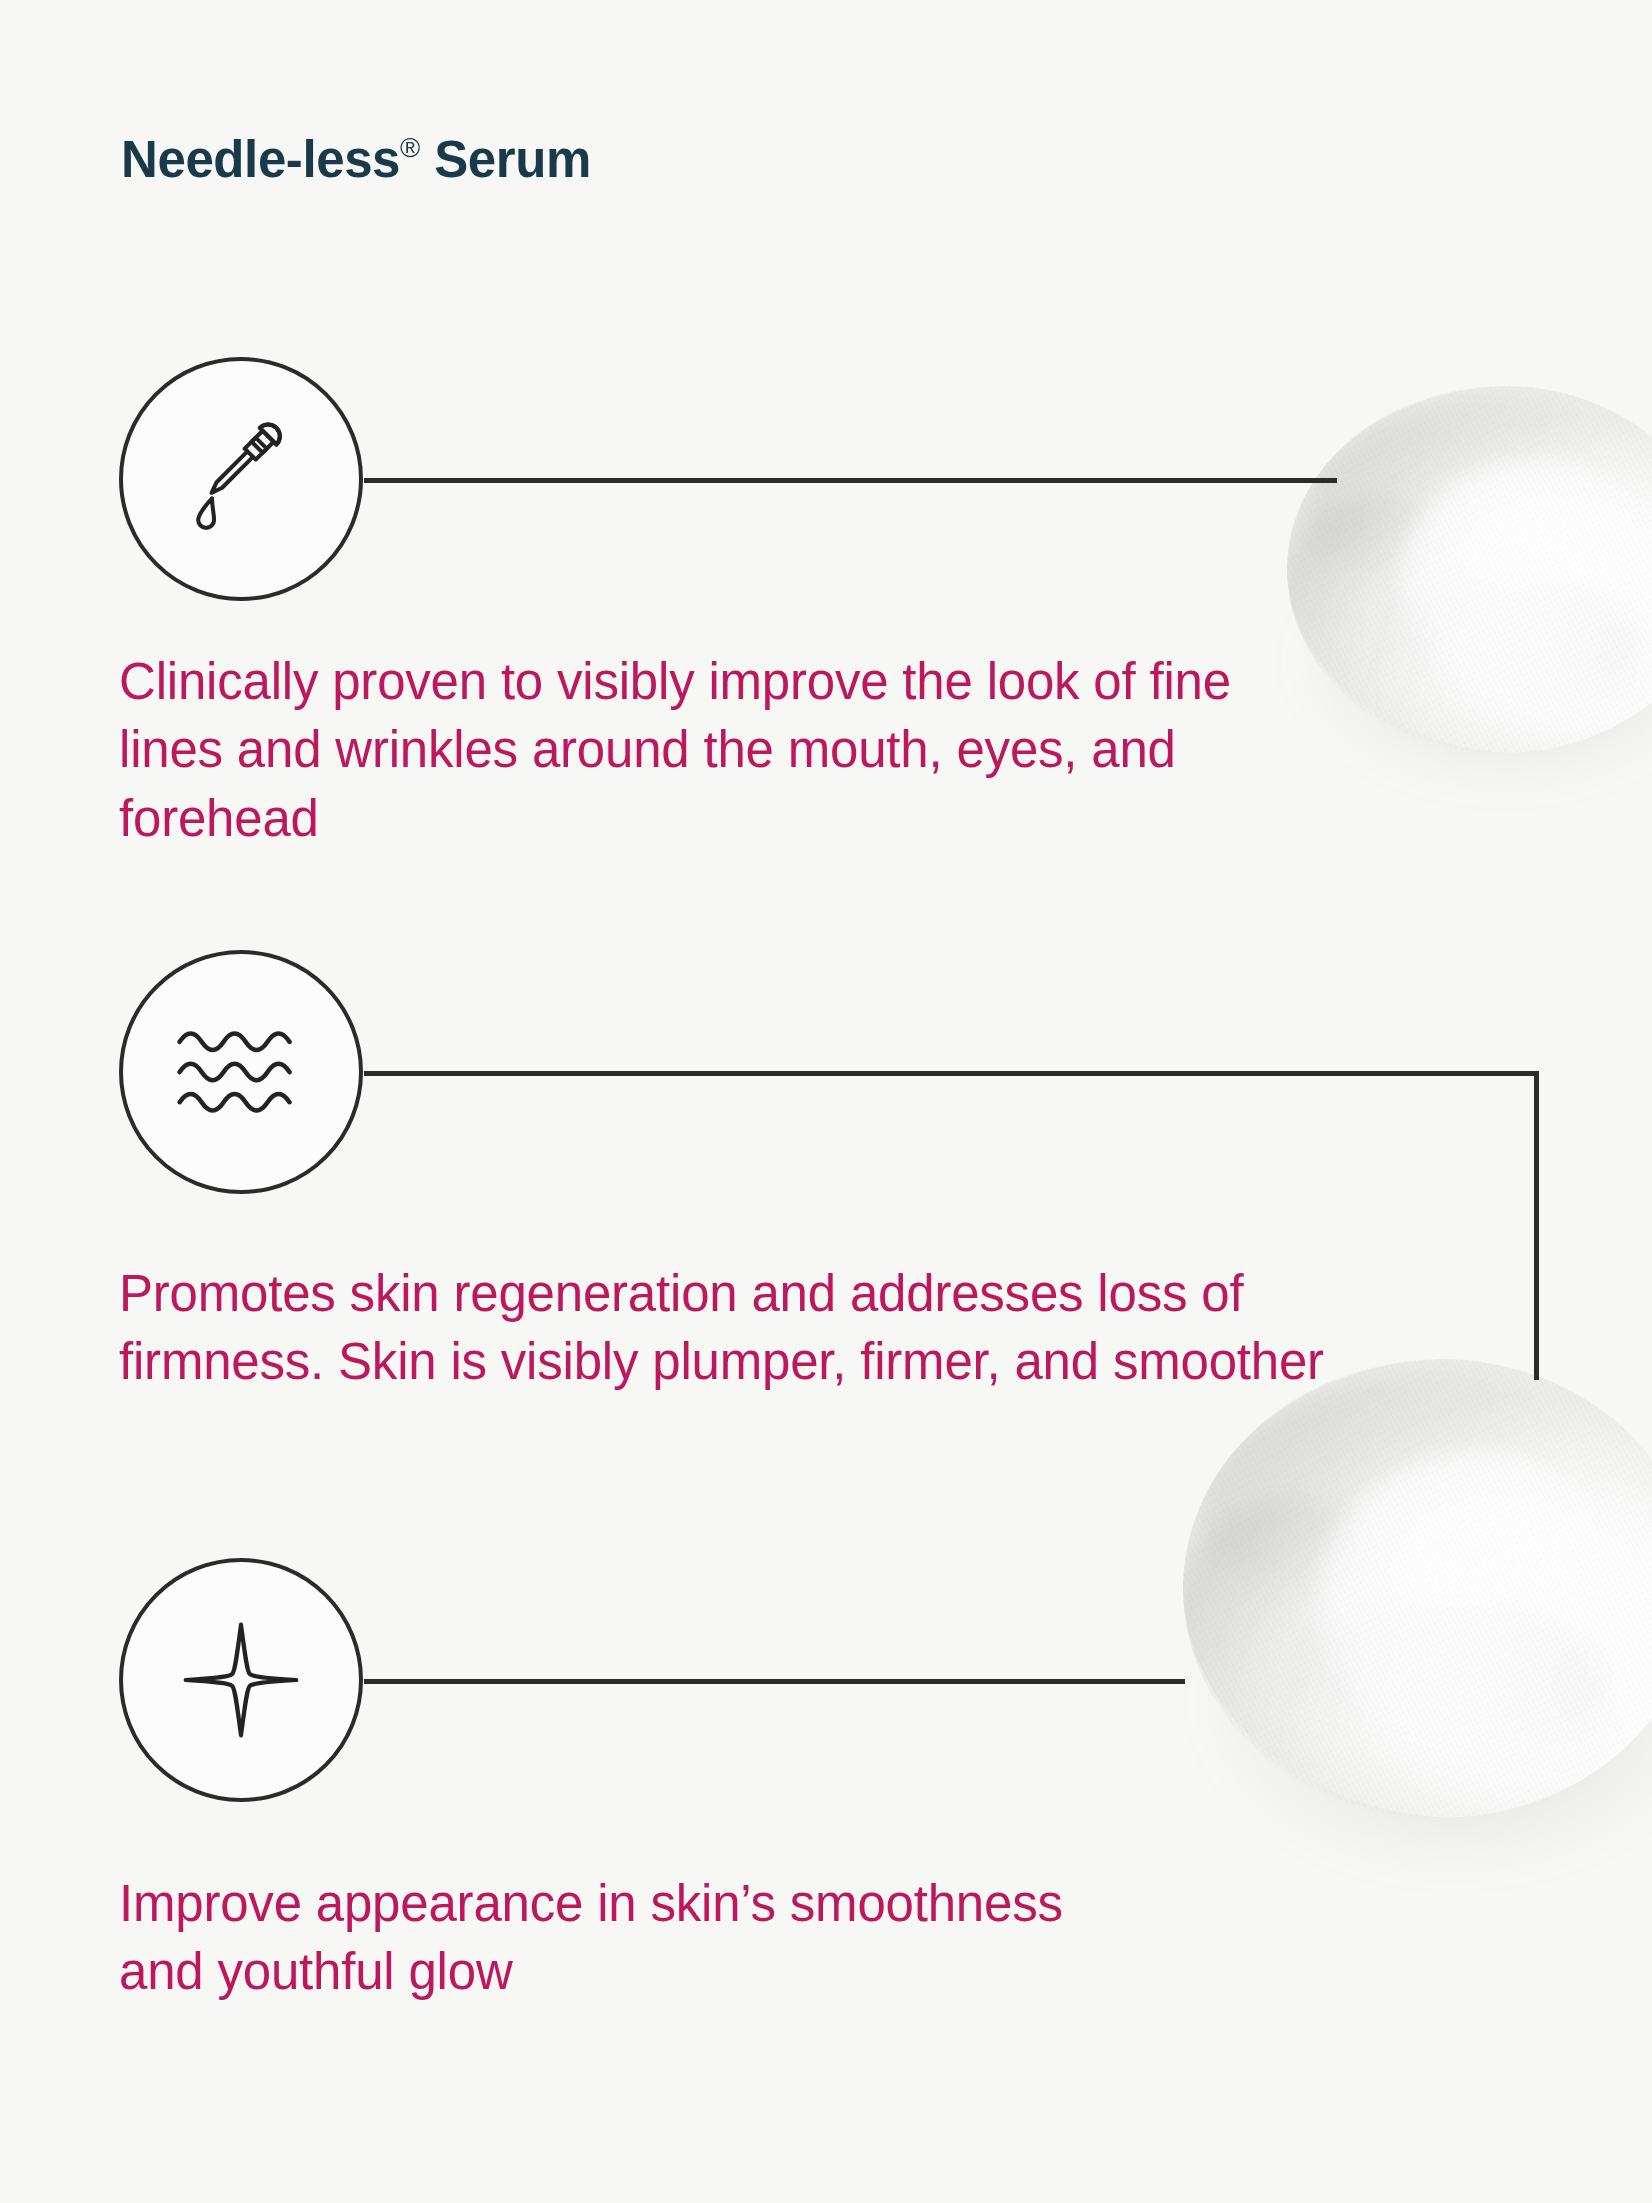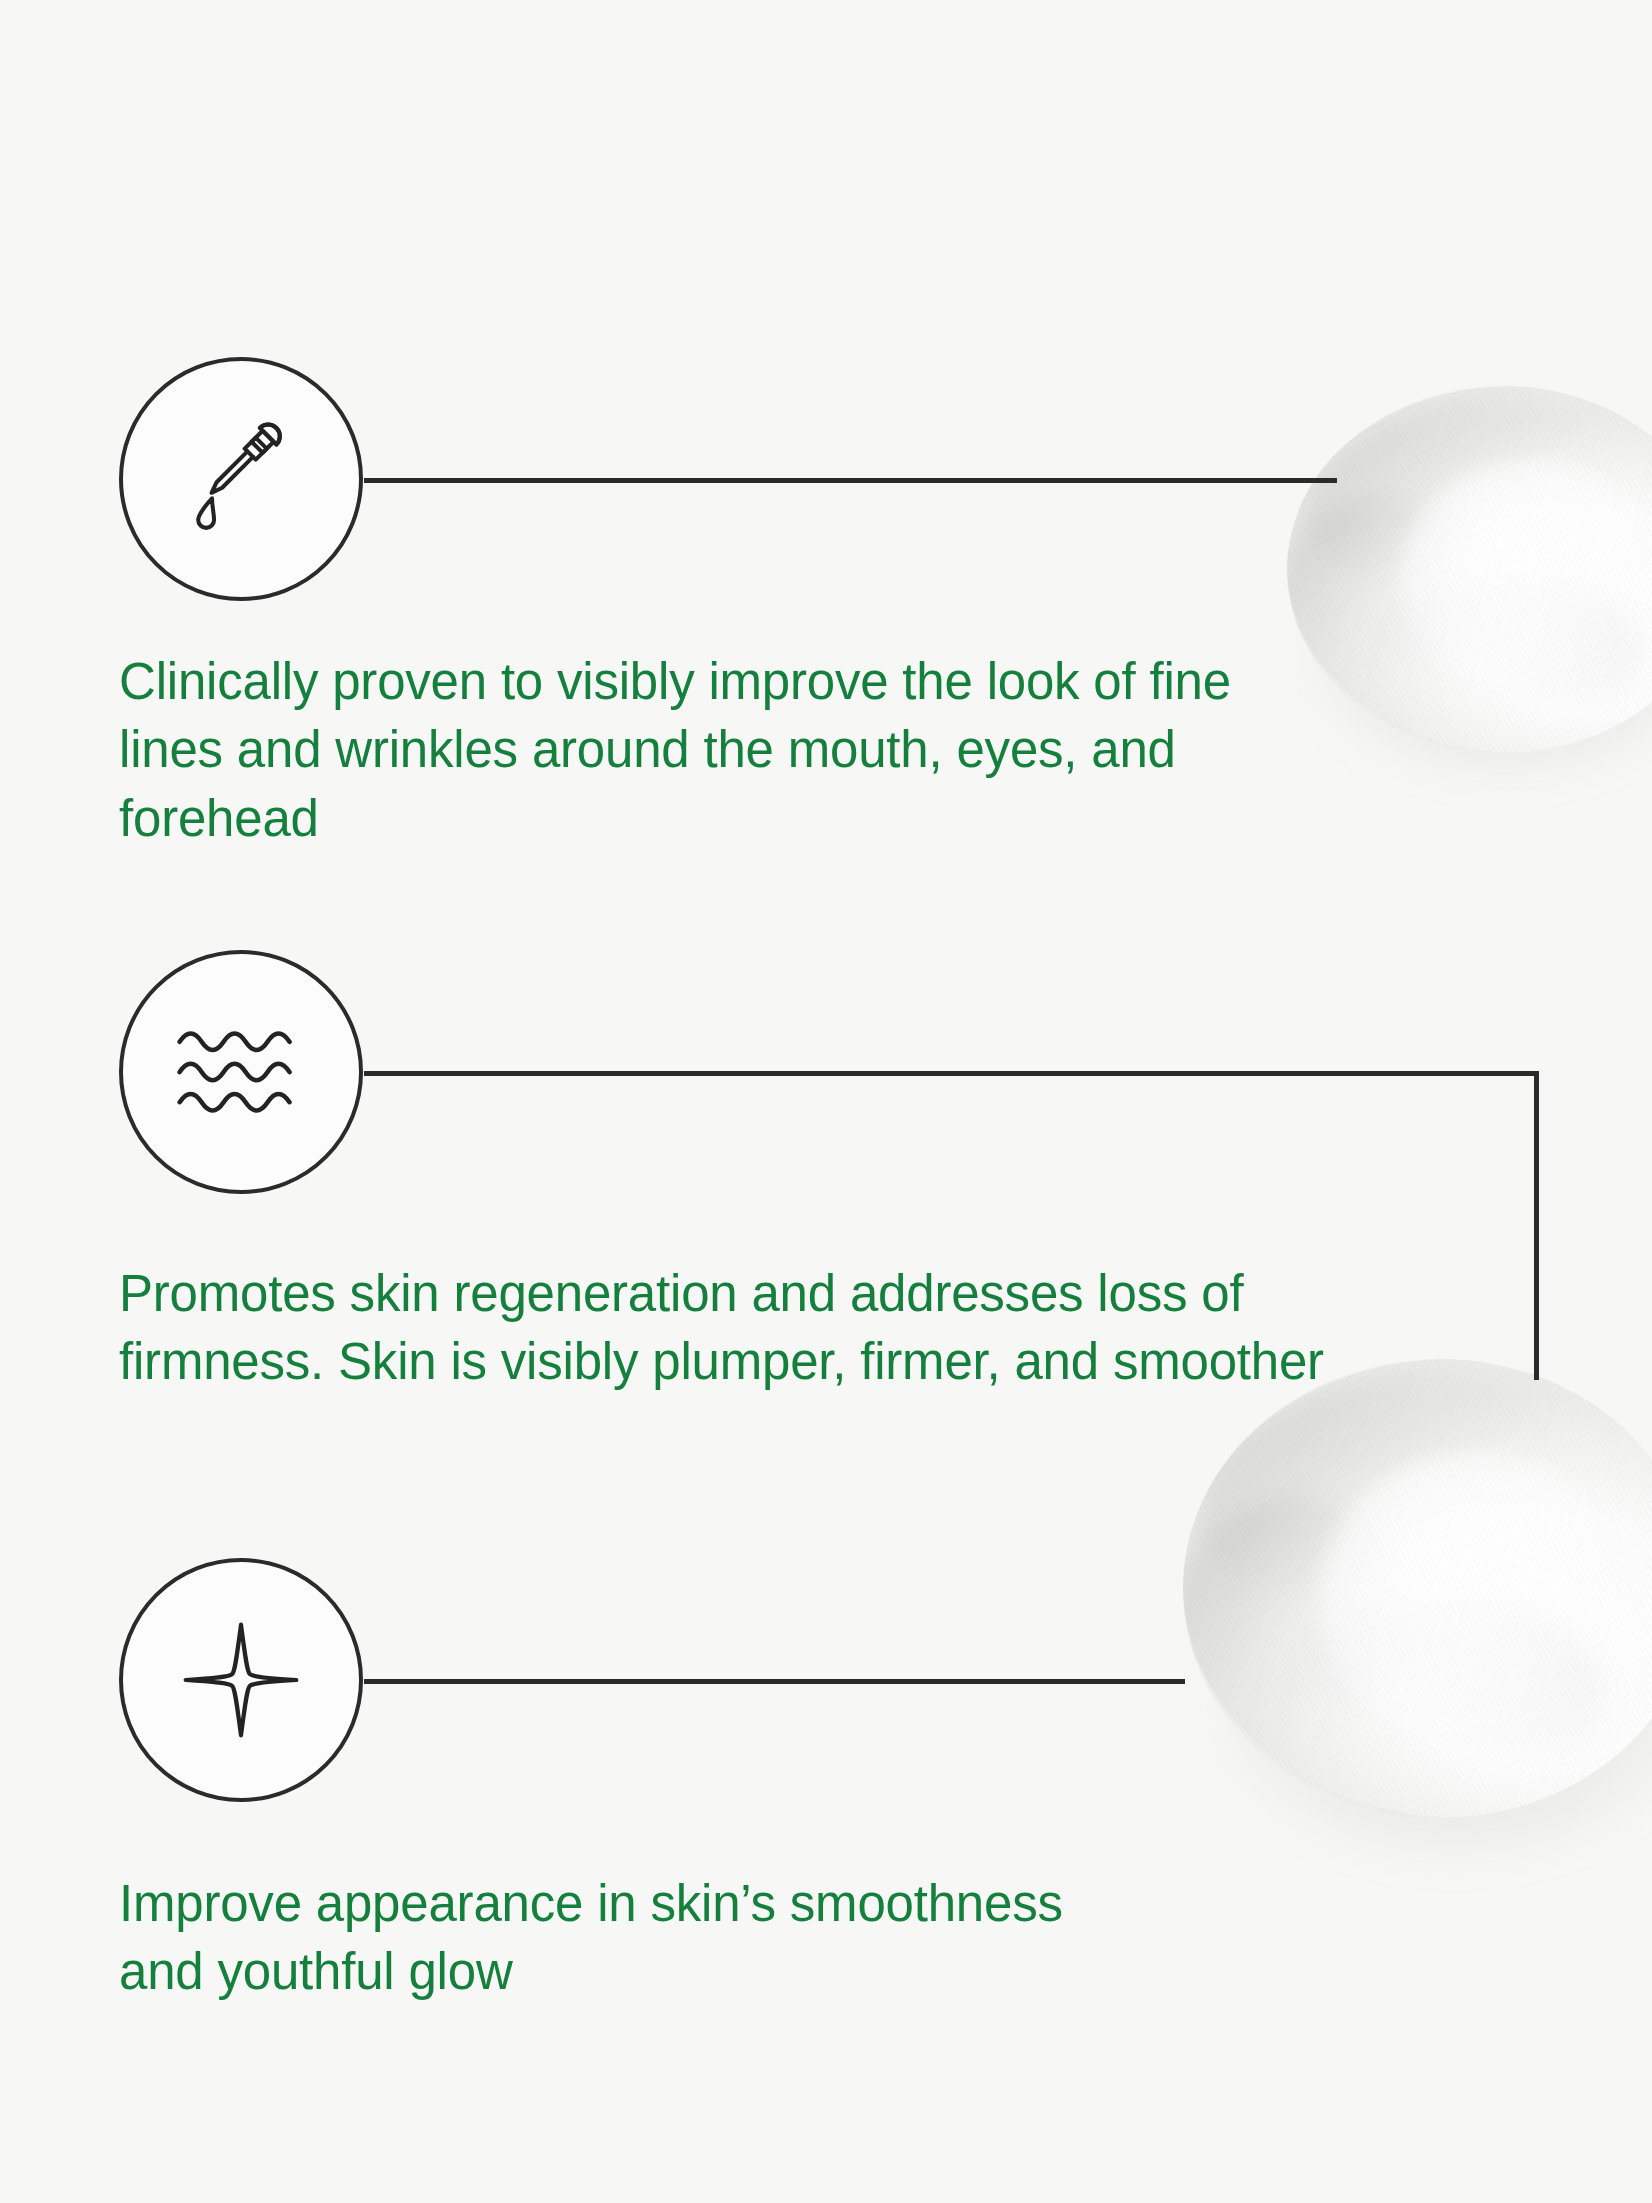--- a/index.html
+++ b/index.html
@@ -129,33 +129,36 @@
     top: 50%;
     transform: translate(-50%, -50%);
     display: block;
   }
 
   
   .benefit-text {
     position: absolute;
     font-size: 51px;
     line-height: 1.34;
-    color: #15803d;
+    color: #be185d;
     letter-spacing: -0.2px;
     font-weight: 400;
   }
   #text1 { left: 119px; top: 648px;  width: 1212px; }
   #text2 { left: 119px; top: 1260px; width: 1304px; }
   #text3 { left: 119px; top: 1870px; width: 1010px; }
 </style>
 </head>
 <body>
 
 <div id="page">
 
+  <div id="title">
+    <span>Needle-less</span><span class="reg">®</span><span class="tail"> Serum</span>
+  </div>
 
   <div class="blob-shadow" id="blob-top-sh"></div>
   <div class="blob" id="blob-top">
     <div class="body">
       <div class="ridge1"></div>
       <div class="ridge2"></div>
       <div class="ridge3"></div>
       <div class="sheen"></div>
       <div class="grain"></div>
     </div>

